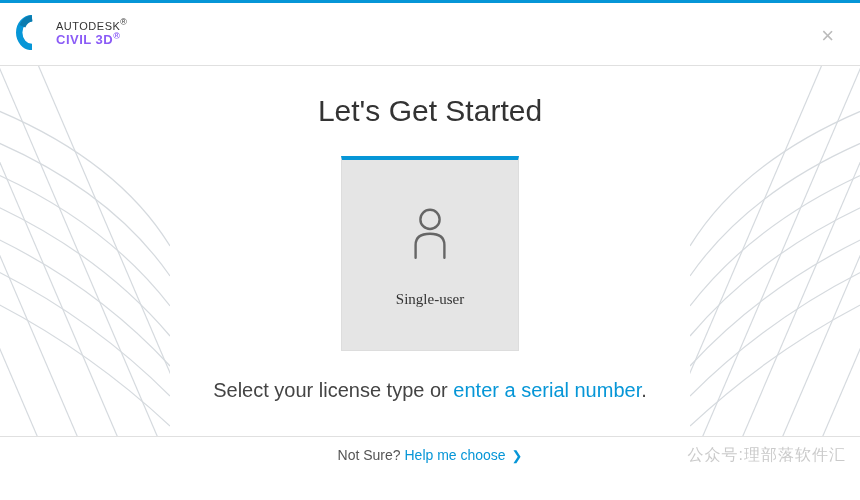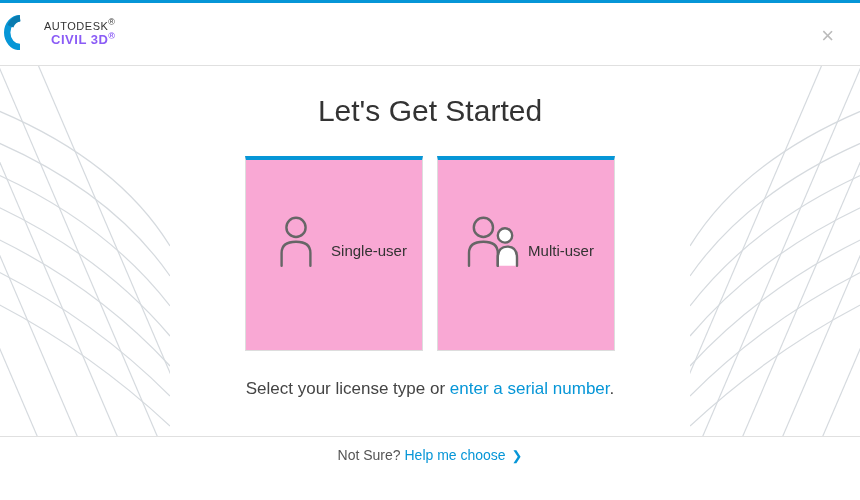--- a/index.html
+++ b/index.html
@@ -15,24 +15,23 @@
       overflow: hidden;
       position: relative;
     }
     .top-accent {
       height: 3px;
       background: #0696D7;
     }
     .header {
       display: flex;
       align-items: center;
-      padding: 12px 20px 14px 4px;
+      padding: 12px 20px 14px 16px;
       border-bottom: 1px solid #e0e0e0;
       position: relative;
-      text-align: right;
     }
     .logo-icon {
       width: 32px;
       height: 36px;
       margin-right: 8px;
     }
     .brand-text {
       display: flex;
       flex-direction: column;
       line-height: 1.1;
@@ -90,44 +89,46 @@
       font-family: Arial, sans-serif;
     }
     .cards {
       display: flex;
       gap: 14px;
       z-index: 1;
     }
     .card {
       width: 178px;
       height: 195px;
-      background: #f9a8d4;
+      background: #e5e5e5;
       border: 1px solid #ddd;
       border-top: 4px solid #0696D7;
       display: flex;
+      flex-direction: column;
       align-items: center;
       justify-content: center;
       cursor: pointer;
       padding-bottom: 10px;
+      font-family: Liberation Serif, serif;
     }
     .card-icon {
       width: 70px;
       height: 80px;
       margin-bottom: 18px;
       display: flex;
       align-items: center;
       justify-content: center;
     }
     .card-label {
       font-size: 15px;
       color: #333;
     }
     .select-text {
       margin-top: 28px;
-      font-size: 17px;
+      font-size: 20px;
       color: #444;
       z-index: 1;
     }
     .link {
       color: #0696D7;
       cursor: pointer;
     }
     .footer {
       border-top: 1px solid #e0e0e0;
       padding: 10px 0;
@@ -223,36 +224,26 @@
   <div class="cards">
     <div class="card">
       <div class="card-icon">
         <svg viewBox="0 0 60 70" width="48" height="60">
           <circle cx="30" cy="18" r="12" fill="none" stroke="#666" stroke-width="3"></circle>
           <path d="M 12 66 L 12 50 Q 12 36 30 36 Q 48 36 48 50 L 48 66" fill="none" stroke="#666" stroke-width="3" stroke-linecap="round"></path>
         </svg>
       </div>
       <div class="card-label">Single-user</div>
     </div>
-    <div class="card">
-      <div class="card-icon">
-        <svg viewBox="0 0 80 70" width="64" height="60">
-          <circle cx="28" cy="18" r="12" fill="none" stroke="#666" stroke-width="3"></circle>
-          <path d="M 10 66 L 10 50 Q 10 36 28 36 Q 46 36 46 50 L 46 66" fill="none" stroke="#666" stroke-width="3" stroke-linecap="round"></path>
-          <circle cx="55" cy="28" r="9" fill="#fff" stroke="#666" stroke-width="3"></circle>
-          <path d="M 46 66 L 46 56 Q 46 42 58 42 Q 70 42 70 56 L 70 66" fill="#fff" stroke="#666" stroke-width="3" stroke-linecap="round"></path>
-        </svg>
-      </div>
-      <div class="card-label">Multi-user</div>
-    </div>
   </div>
 
   <div class="select-text">
     <span>Select your license type or </span><span class="link">enter a serial number</span><span>.</span>
   </div>
 </div>
 
 <div class="footer">
   <span>Not Sure? </span><span class="link"><span>Help me choose</span> <span class="chevron">❯</span></span>
 </div>
 
 <div class="watermark">
+  <div>公众号:理部落软件汇</div>
 </div>
 
 </body></html>

